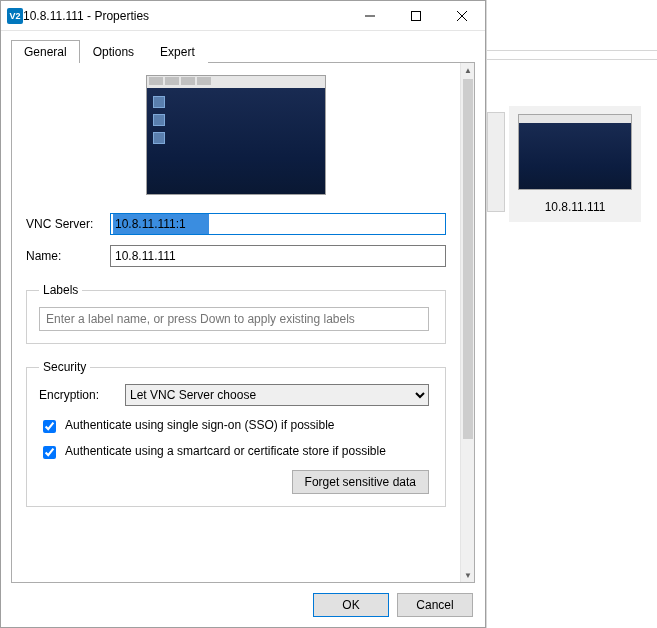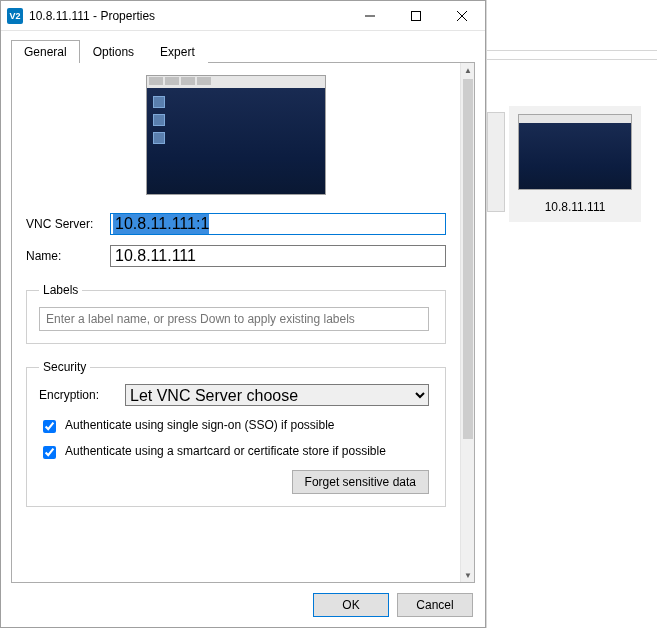--- a/index.html
+++ b/index.html
@@ -34,21 +34,20 @@
   .app-icon {
     width: 16px; height: 16px;
     background: #0277bd;
     color: #fff;
     font-size: 9px;
     font-weight: bold;
     display: flex;
     align-items: center;
     justify-content: center;
     border-radius: 2px;
-    margin-right: 6px;
   }
   .title-text {
     flex: 1;
     font-size: 12px;
   }
   .win-controls { display: flex; }
   .win-btn {
     width: 46px; height: 29px;
     display: flex; align-items: center; justify-content: center;
   }
@@ -144,21 +143,21 @@
     justify-content: flex-end;
   }
   .form-row label {
     width: 84px;
   }
   .text-input {
     flex: 1;
     height: 22px;
     border: 1px solid #7a7a7a;
     padding: 0 4px;
-    font-size: 16px;
+    font-size: 12px;
     font-family: inherit;
   }
   .text-input.highlight-sel {
     border-color: #0078d7;
   }
   .text-input.highlight-sel::selection {
     background: #3399ff; color:#fff;
   }
 
   fieldset {
@@ -178,21 +177,21 @@
     font-family: inherit;
     background: #fff;
   }
 
   .enc-row { display:flex; align-items:center; margin-bottom:12px; }
   .enc-row label { width: 86px; }
   select.enc-select {
     flex: 1;
     height: 22px;
     border: 1px solid #7a7a7a;
-    font-size: 16px;
+    font-size: 12px;
     font-family: inherit;
     background: #efefef;
   }
   .check-row {
     display: flex;
     align-items: flex-start;
     gap: 6px;
     margin-bottom: 8px;
   }
   .check-row input[type="checkbox"]{ margin-top: 2px; }

